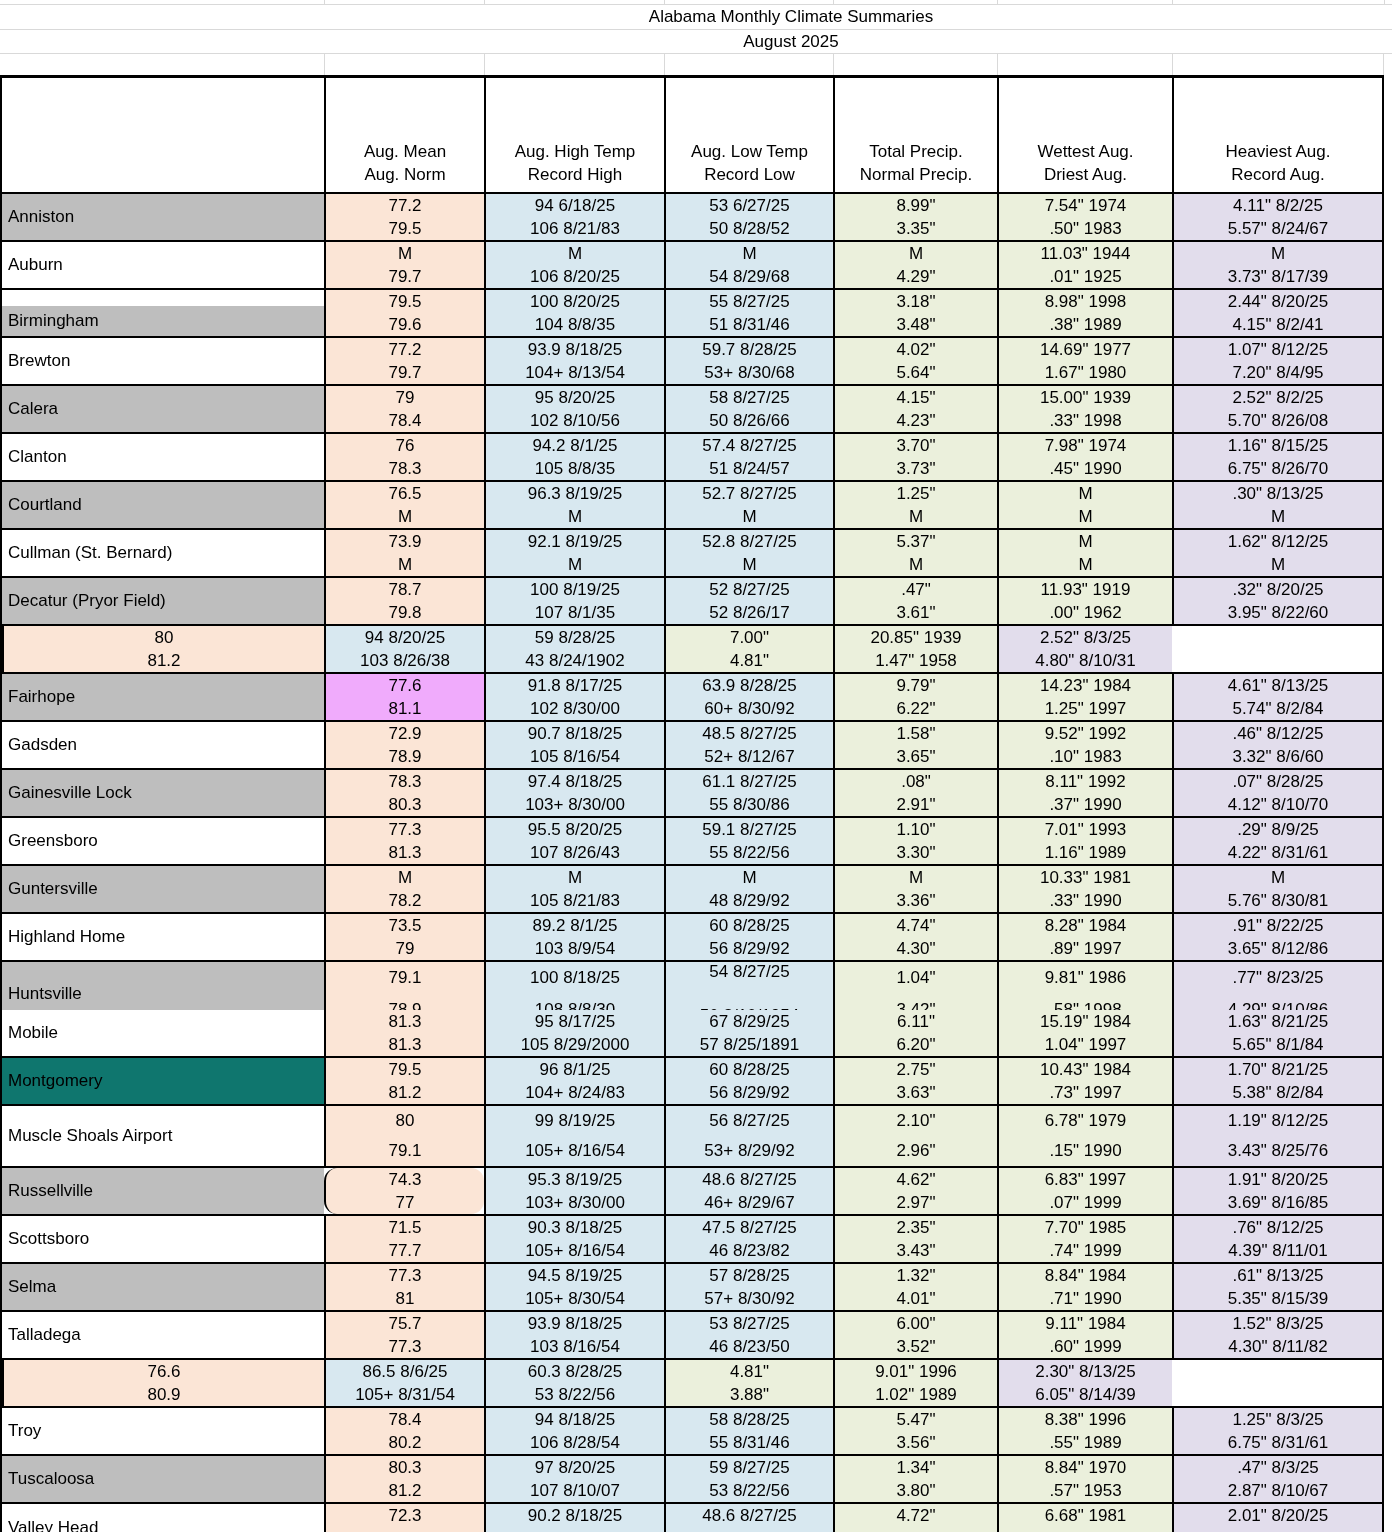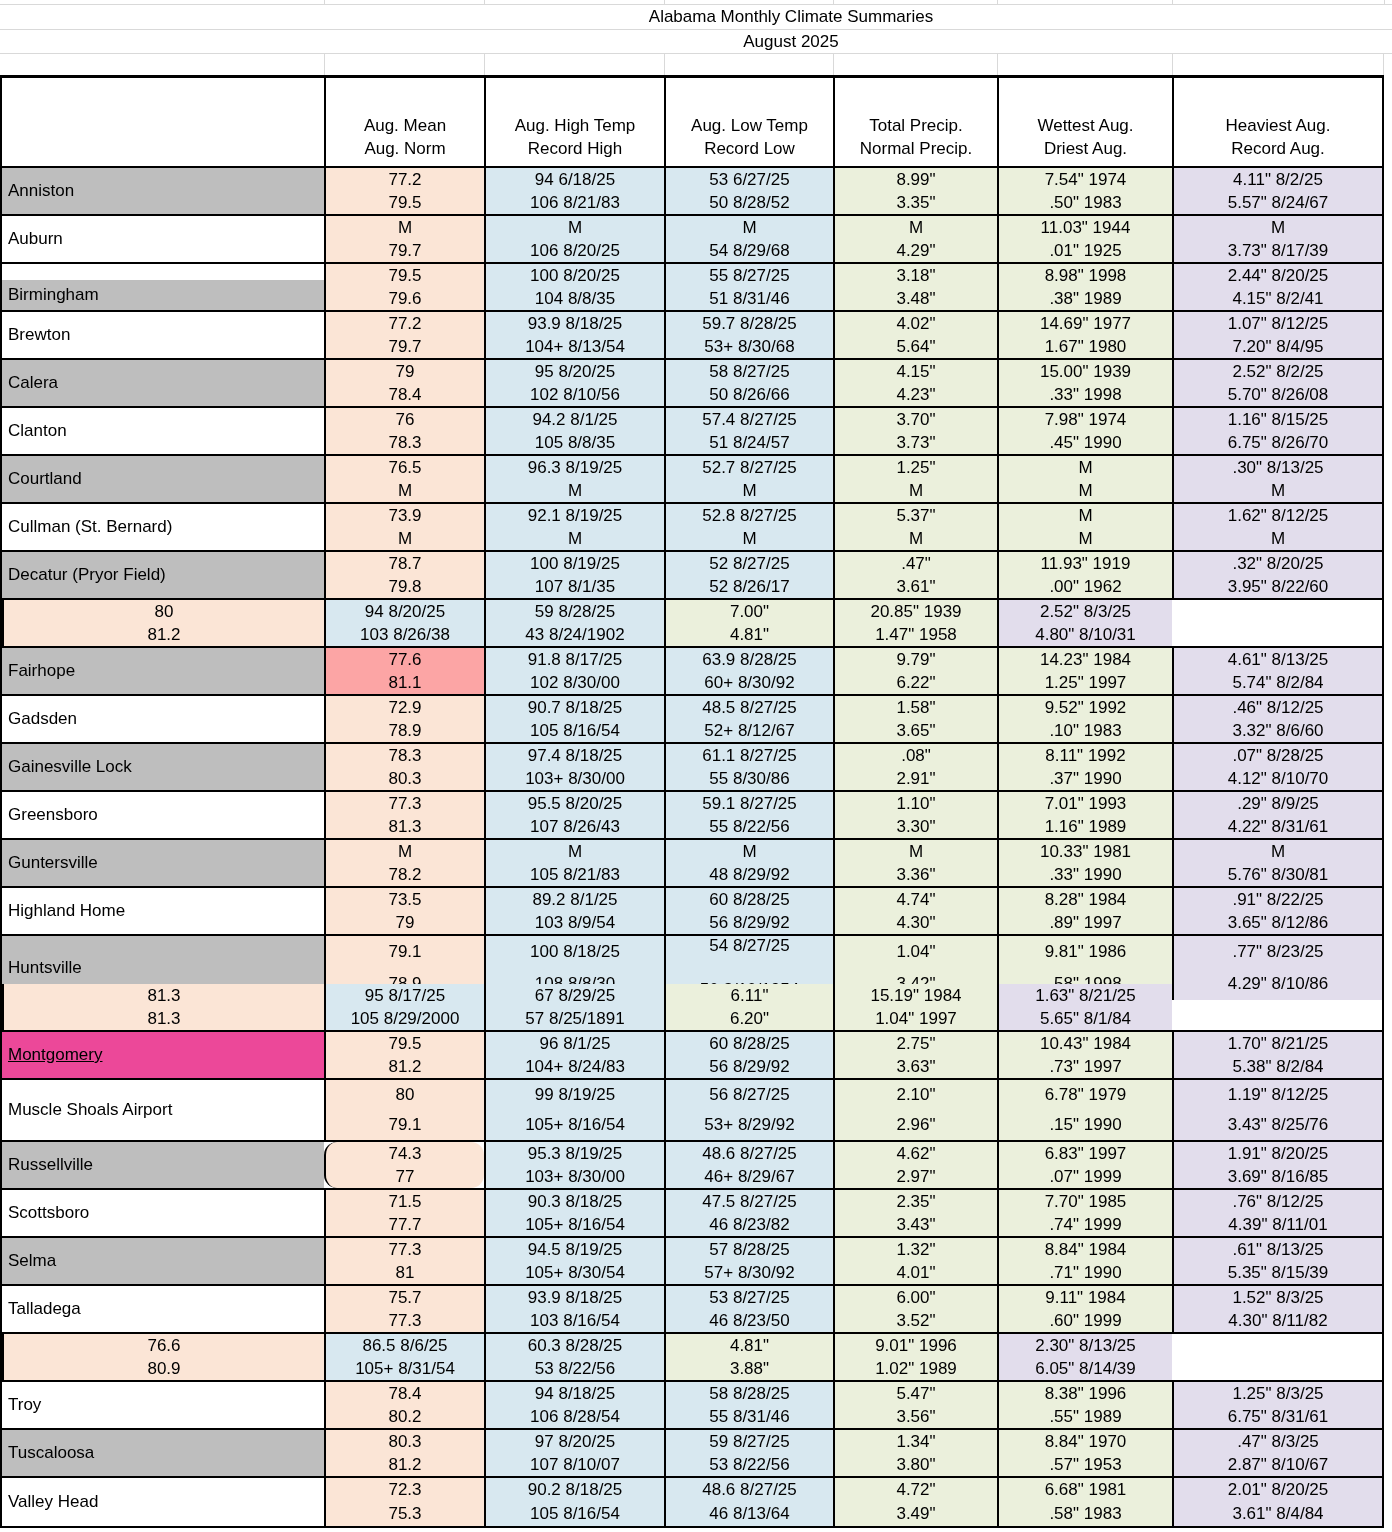--- a/index.html
+++ b/index.html
@@ -36,21 +36,21 @@
   .tbl {
     width:1384px;
     border-left:2px solid #000;
     border-right:2px solid #000;
     border-top:3px solid #000;
     border-bottom:2px solid #000;
   }
   .hdr {
     display:grid;
     grid-template-columns:322px 160px 180px 169px 164px 175px 210px;
-    height:90px;
+    height:116px;
     border-bottom:2px solid #000;
   }
   .hcell {
     border-left:2px solid #000;
     display:flex; flex-direction:column;
     justify-content:flex-end; align-items:center;
     padding-bottom:6px;
     font-size:17px; line-height:23px; text-align:center;
     background:#fff;
   }
@@ -402,21 +402,21 @@
             <div>20.85" 1939</div>
             <div>1.47" 1958</div>
           </div>
           <div class="cell value" style="background: rgb(226, 221, 236);">
             <div>2.52" 8/3/25</div>
             <div>4.80" 8/10/31</div>
           </div>
         </div>
         <div class="row">
           <div class="cell station" style="background: rgb(190, 190, 190);">Fairhope</div>
-          <div class="cell value" style="background: #fca5a5;">
+          <div class="cell value" style="background: #f0abfc;">
             <div>77.6</div>
             <div>81.1</div>
           </div>
           <div class="cell value" style="background: rgb(216, 232, 240);">
             <div>91.8 8/17/25</div>
             <div>102 8/30/00</div>
           </div>
           <div class="cell value" style="background: rgb(216, 232, 240);">
             <div>63.9 8/28/25</div>
             <div>60+ 8/30/92</div>
@@ -590,20 +590,21 @@
           <div class="cell value" style="background: rgb(235, 240, 220);">
             <div>9.81" 1986</div>
             <div>.58" 1998</div>
           </div>
           <div class="cell value" style="background: rgb(226, 221, 236);">
             <div>.77" 8/23/25</div>
             <div>4.29" 8/10/86</div>
           </div>
         </div>
         <div class="row">
+          <div class="cell station" style="background: rgb(255, 255, 255);">Mobile</div>
           <div class="cell value" style="background: rgb(251, 229, 214);">
             <div>81.3</div>
             <div>81.3</div>
           </div>
           <div class="cell value" style="background: rgb(216, 232, 240);">
             <div>95 8/17/25</div>
             <div>105 8/29/2000</div>
           </div>
           <div class="cell value" style="background: rgb(216, 232, 240);">
             <div>67 8/29/25</div>
@@ -616,21 +617,21 @@
           <div class="cell value" style="background: rgb(235, 240, 220);">
             <div>15.19" 1984</div>
             <div>1.04" 1997</div>
           </div>
           <div class="cell value" style="background: rgb(226, 221, 236);">
             <div>1.63" 8/21/25</div>
             <div>5.65" 8/1/84</div>
           </div>
         </div>
         <div class="row">
-          <div class="cell station" style="background: #ec4899; text-decoration: underline;">Montgomery</div>
+          <div class="cell station" style="background: #0f766e;">Montgomery</div>
           <div class="cell value" style="background: rgb(251, 229, 214);">
             <div>79.5</div>
             <div>81.2</div>
           </div>
           <div class="cell value" style="background: rgb(216, 232, 240);">
             <div>96 8/1/25</div>
             <div>104+ 8/24/83</div>
           </div>
           <div class="cell value" style="background: rgb(216, 232, 240);">
             <div>60 8/28/25</div>

